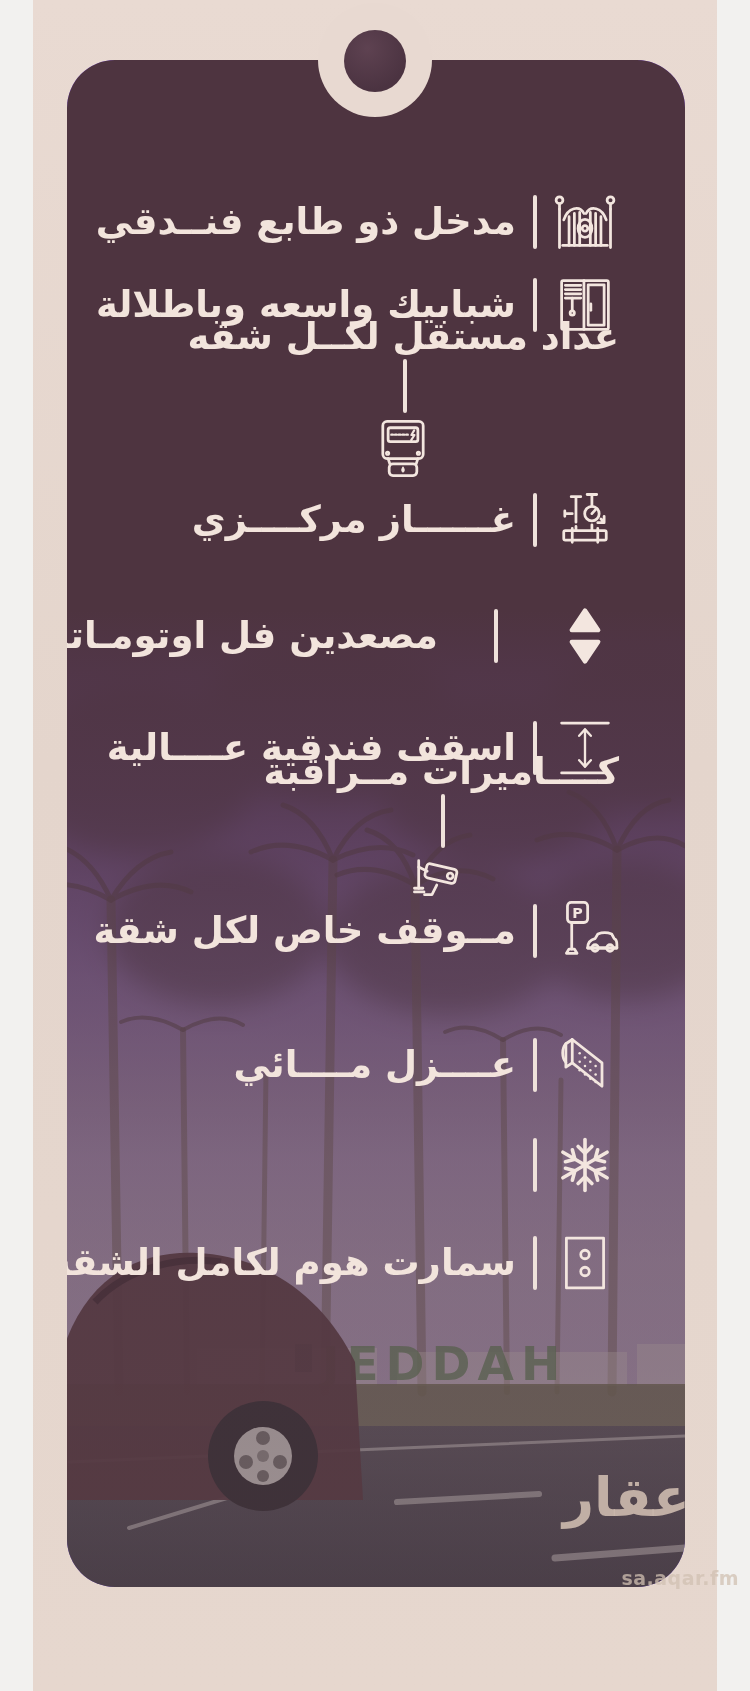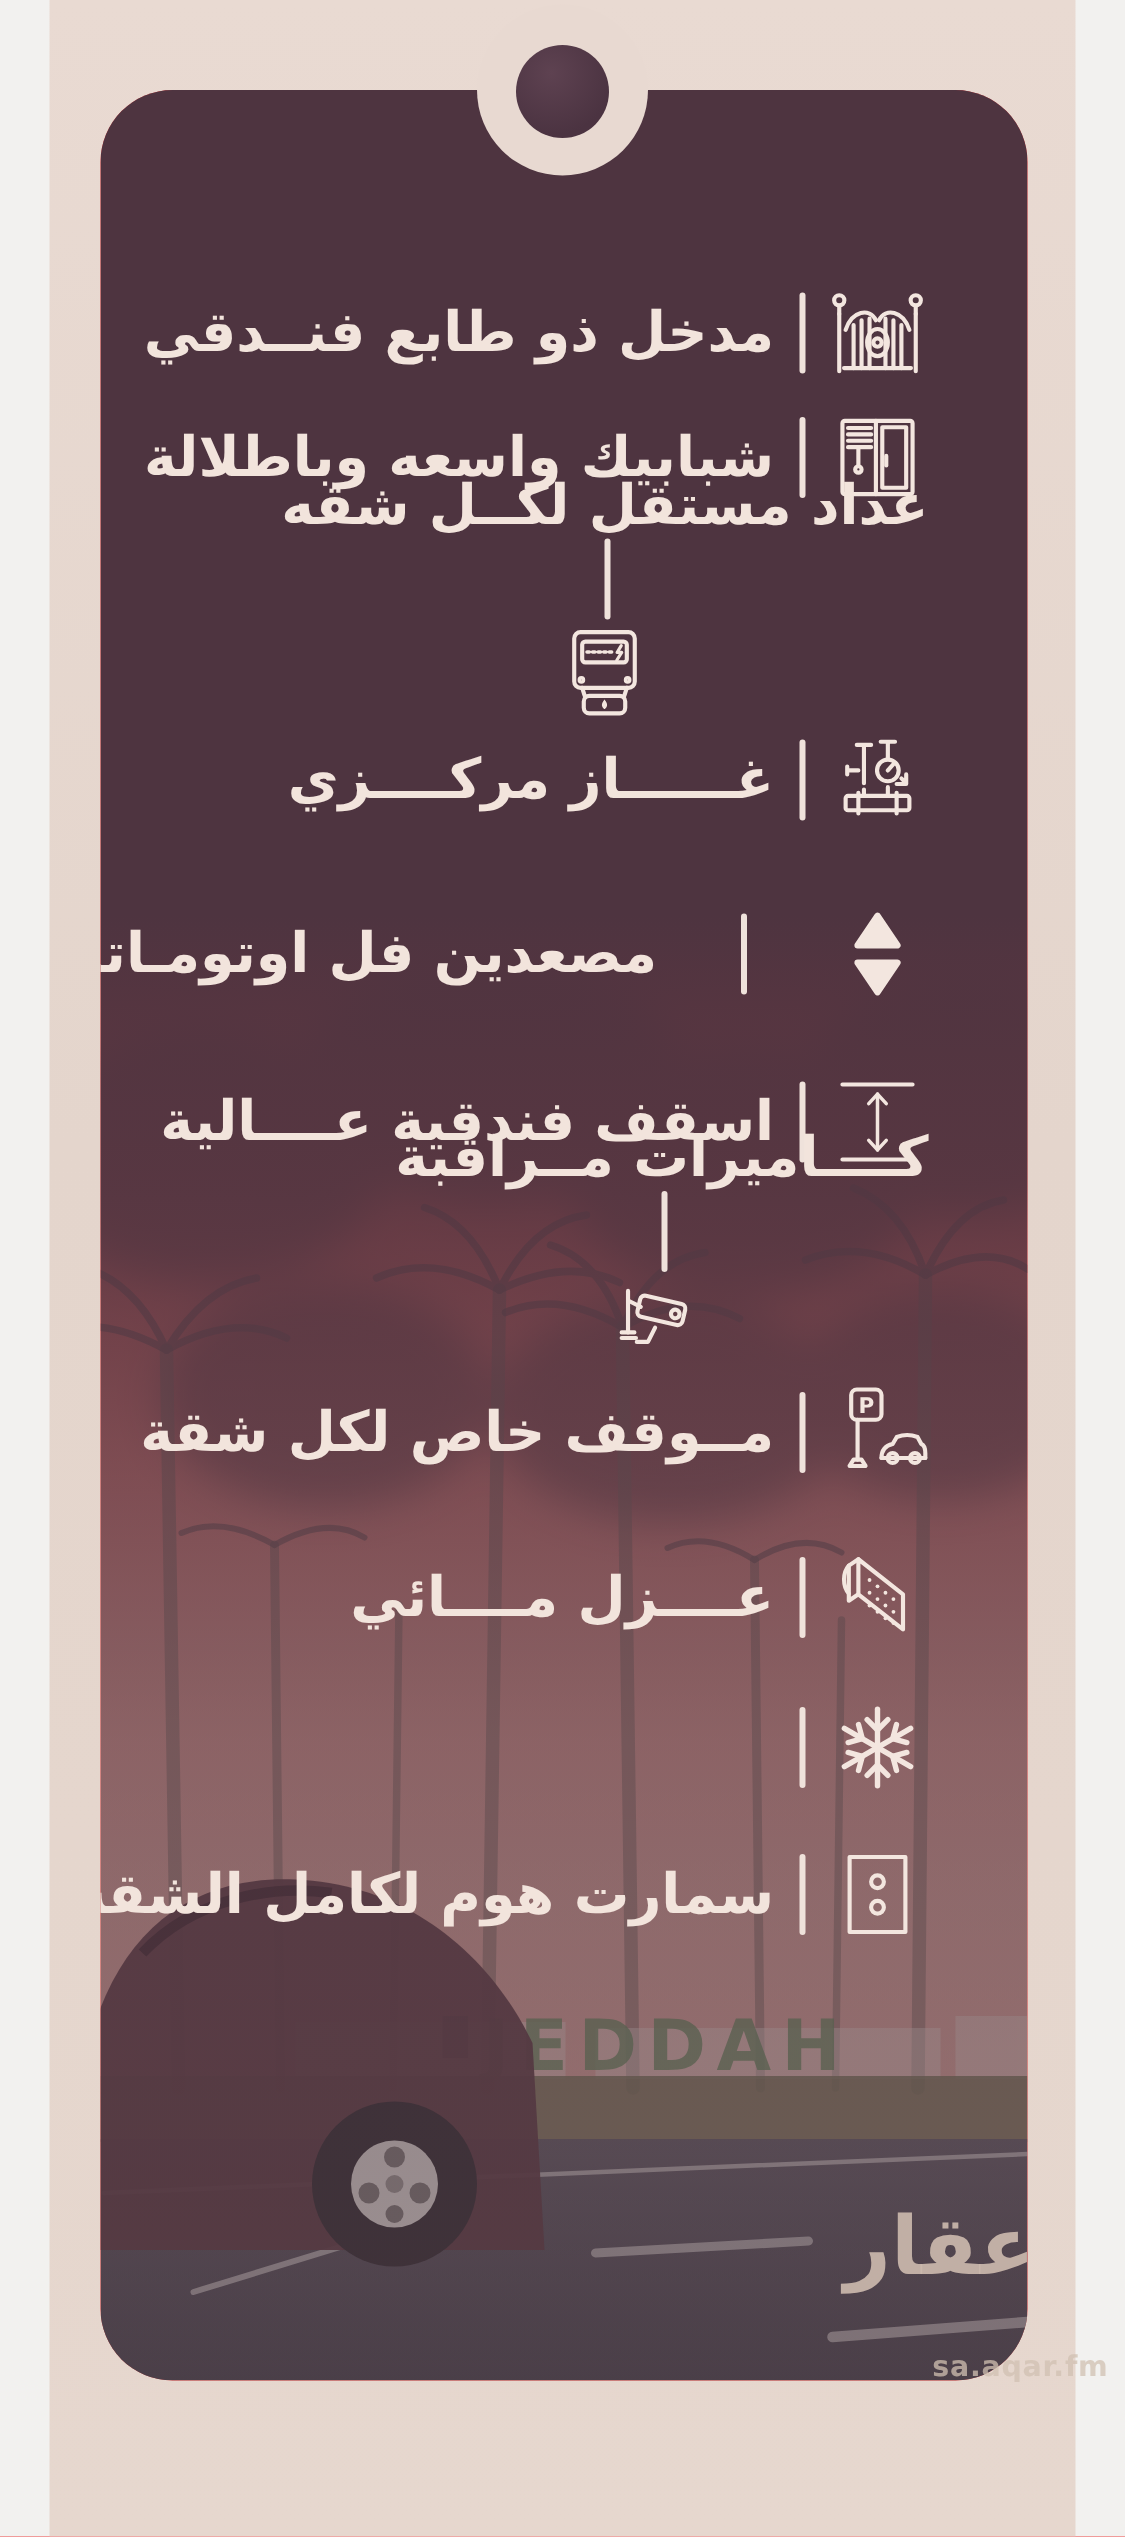--- a/index.html
+++ b/index.html
@@ -8,21 +8,21 @@
     background:#f2f1ef;
     font-family:"DejaVu Sans", sans-serif;
   }
   .beige-panel{
     position:absolute;left:33px;top:0;width:684px;height:1691px;
     background:linear-gradient(180deg,#e9dad2 0%,#e4d5cc 45%,#e6d7ce 100%);
   }
   
   .card{
     position:absolute;left:67px;top:60px;width:618px;height:1527px;
-    border-radius:48px;overflow:hidden;background:#ef4444;
+    border-radius:48px;overflow:hidden;background:#8b5cf6;
   }
   
   .scene{position:absolute;left:0;top:540px;width:618px;height:987px;z-index:1;}
   
   .overlay{
     position:absolute;inset:0;z-index:2;
     background:linear-gradient(180deg,
       #4e3440 0%, #4e3440 36%,
       rgba(78,52,64,0.86) 48%,
       rgba(78,52,64,0.62) 60%,
@@ -58,21 +58,21 @@
     flex:0 0 auto;
   }
   .icon-box svg{width:68px;height:68px;display:block;}
   .feature-row:nth-child(1){top:107px;}
   .feature-row:nth-child(2){top:190px;}
   .feature-row:nth-child(3){top:315px;flex-direction:column;}
   .feature-row:nth-child(4){top:405px;}
   .feature-row:nth-child(5){top:521px;gap:39px;}
   .feature-row:nth-child(6){top:633px;}
   .feature-row:nth-child(7){top:750px;flex-direction:column;}
-  .feature-row:nth-child(8){top:840px;}
+  .feature-row:nth-child(8){top:816px;}
   .feature-row:nth-child(9){top:950px;}
   .feature-row:nth-child(10){top:1050px;}
   .feature-row:nth-child(11){top:1148px;}
   .feature-row:nth-child(12){top:1273px;}
   
   .wm-logo{
     position:absolute;top:1466px;right:60px;z-index:9;
     font-size:54px;font-weight:700;color:rgba(203,185,172,0.92);
     direction:rtl;line-height:1.2;
   }

